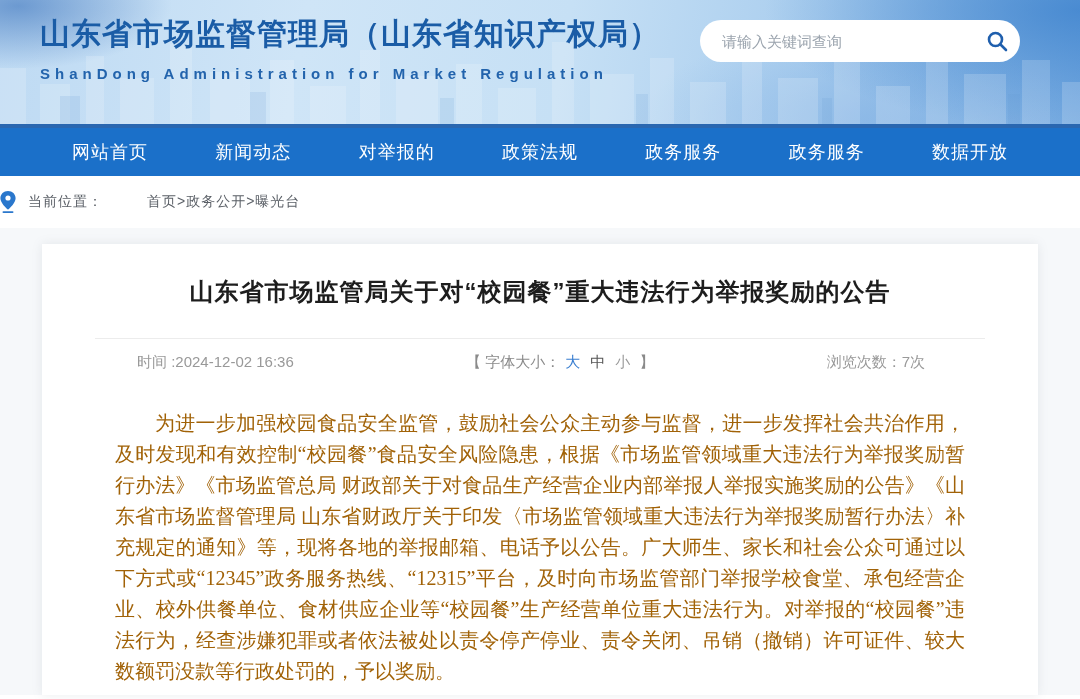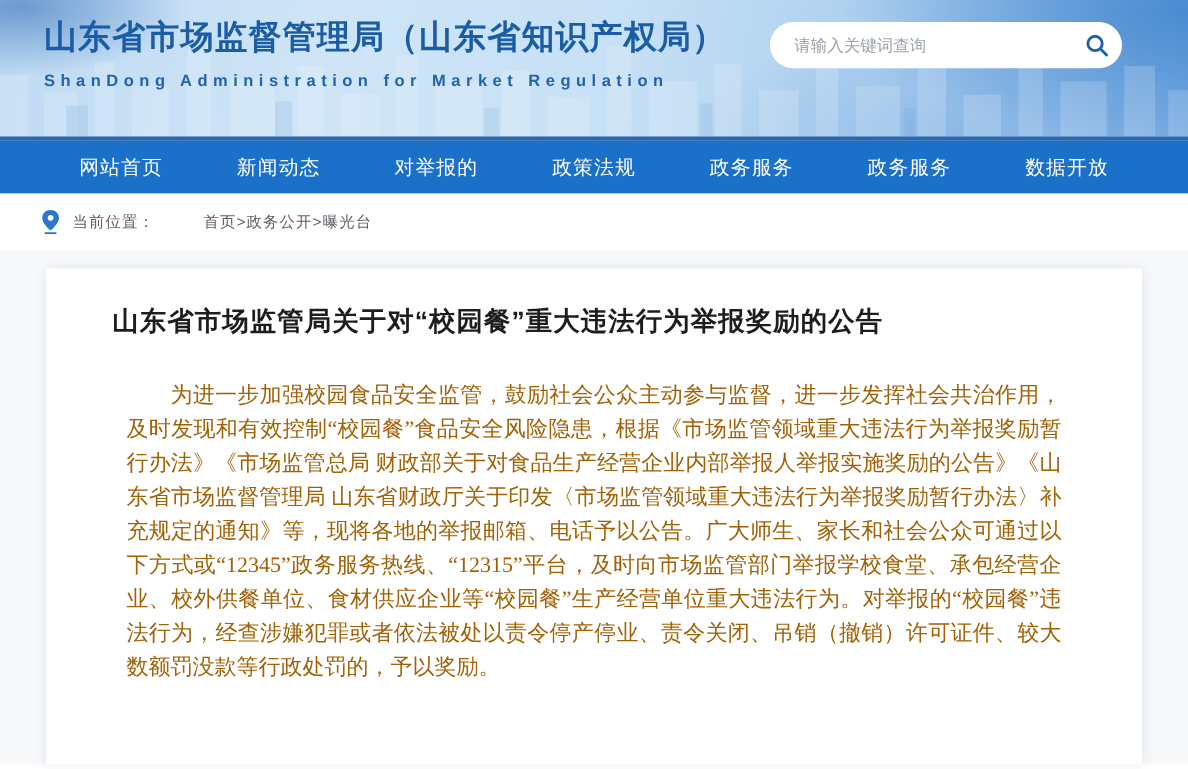--- a/index.html
+++ b/index.html
@@ -33,32 +33,32 @@
   .search-box input::placeholder{ color:#9aa3ad; }
   .search-btn{ width:46px; height:42px; border:none; background:transparent; cursor:pointer;
     display:flex; align-items:center; justify-content:center; }
 
   
   .main-nav{ height:48px; background:#1b70c9; display:flex; align-items:center;
     justify-content:space-between; padding:12px 72px; }
   .nav-item{ color:#fff; font-size:18px; letter-spacing:1px; cursor:pointer; white-space:nowrap; }
 
   
-  .crumb-bar{ height:52px; background:#fff; display:flex; align-items:center; padding-left:38px; }
+  .crumb-bar{ height:52px; background:#fff; display:flex; align-items:center; }
   .crumb-icon{ width:16px; height:22px; margin-right:12px; }
   .crumb-text{ font-size:14px; color:#5a5f66; letter-spacing:1px; }
   .crumb-path{ color:#5a5f66; cursor:pointer;margin-left:44px; }
 
   
   .main-area{ background:#f6f8fa; height:467px; padding-top:16px; }
   .article-card{
     width:996px; margin:0 auto; background:#fff; min-height:451px;
     box-shadow:0 0 10px rgba(120,130,145,.14); padding-top:32px;
   }
-  .article-title{ text-align:left; font-size:24px; font-weight:bold; color:#1d1d1d;
+  .article-title{ text-align:center; font-size:24px; font-weight:bold; color:#1d1d1d;
     letter-spacing:1px; padding:0 60px; }
   .meta-row{
     margin:30px 53px 0; border-top:1px solid #ececec;
     padding:14px 60px 0 42px; display:flex; align-items:center; justify-content:space-between;
     font-size:15px; color:#999;
   }
   .meta-left{ white-space:nowrap; }
   .fontsize-widget{ white-space:nowrap; color:#8a8a8a; }
   .fontsize-widget .opt{ margin:0 5px; cursor:pointer; }
   .opt-large{ color:#3b7fd0; }
@@ -146,18 +146,25 @@
       <rect x="2.5" y="20.2" width="11" height="1.8" rx="0.9" fill="#2a77cc"></rect>
     </svg>
     <span class="crumb-text">当前位置：</span>
     <span class="crumb-text crumb-path">首页&gt;政务公开&gt;曝光台</span>
   </div>
 
   <main class="main-area">
     <article class="article-card">
       <h1 class="article-title">山东省市场监管局关于对“校园餐”重大违法行为举报奖励的公告</h1>
 
+      <div class="meta-row">
+        <span class="meta-left"><span>时间 :</span><span>2024-12-02 16:36</span></span>
+
+        <span class="fontsize-widget"><span>【</span> <span>字体大小：</span><span class="opt opt-large">大</span><span class="opt opt-medium">中</span><span class="opt opt-small">小</span> <span>】</span></span>
+
+        <span class="meta-right"><span>浏览次数：</span><span>7次</span></span>
+      </div>
 
       <p class="article-body">为进一步加强校园食品安全监管，鼓励社会公众主动参与监督，进一步发挥社会共治作用，及时发现和有效控制“校园餐”食品安全风险隐患，根据《市场监管领域重大违法行为举报奖励暂行办法》《市场监管总局 财政部关于对食品生产经营企业内部举报人举报实施奖励的公告》《山东省市场监督管理局 山东省财政厅关于印发〈市场监管领域重大违法行为举报奖励暂行办法〉补充规定的通知》等，现将各地的举报邮箱、电话予以公告。广大师生、家长和社会公众可通过以下方式或“12345”政务服务热线、“12315”平台，及时向市场监管部门举报学校食堂、承包经营企业、校外供餐单位、食材供应企业等“校园餐”生产经营单位重大违法行为。对举报的“校园餐”违法行为，经查涉嫌犯罪或者依法被处以责令停产停业、责令关闭、吊销（撤销）许可证件、较大数额罚没款等行政处罚的，予以奖励。</p>
     </article>
   </main>
 
 </div>
 
 </body></html>

